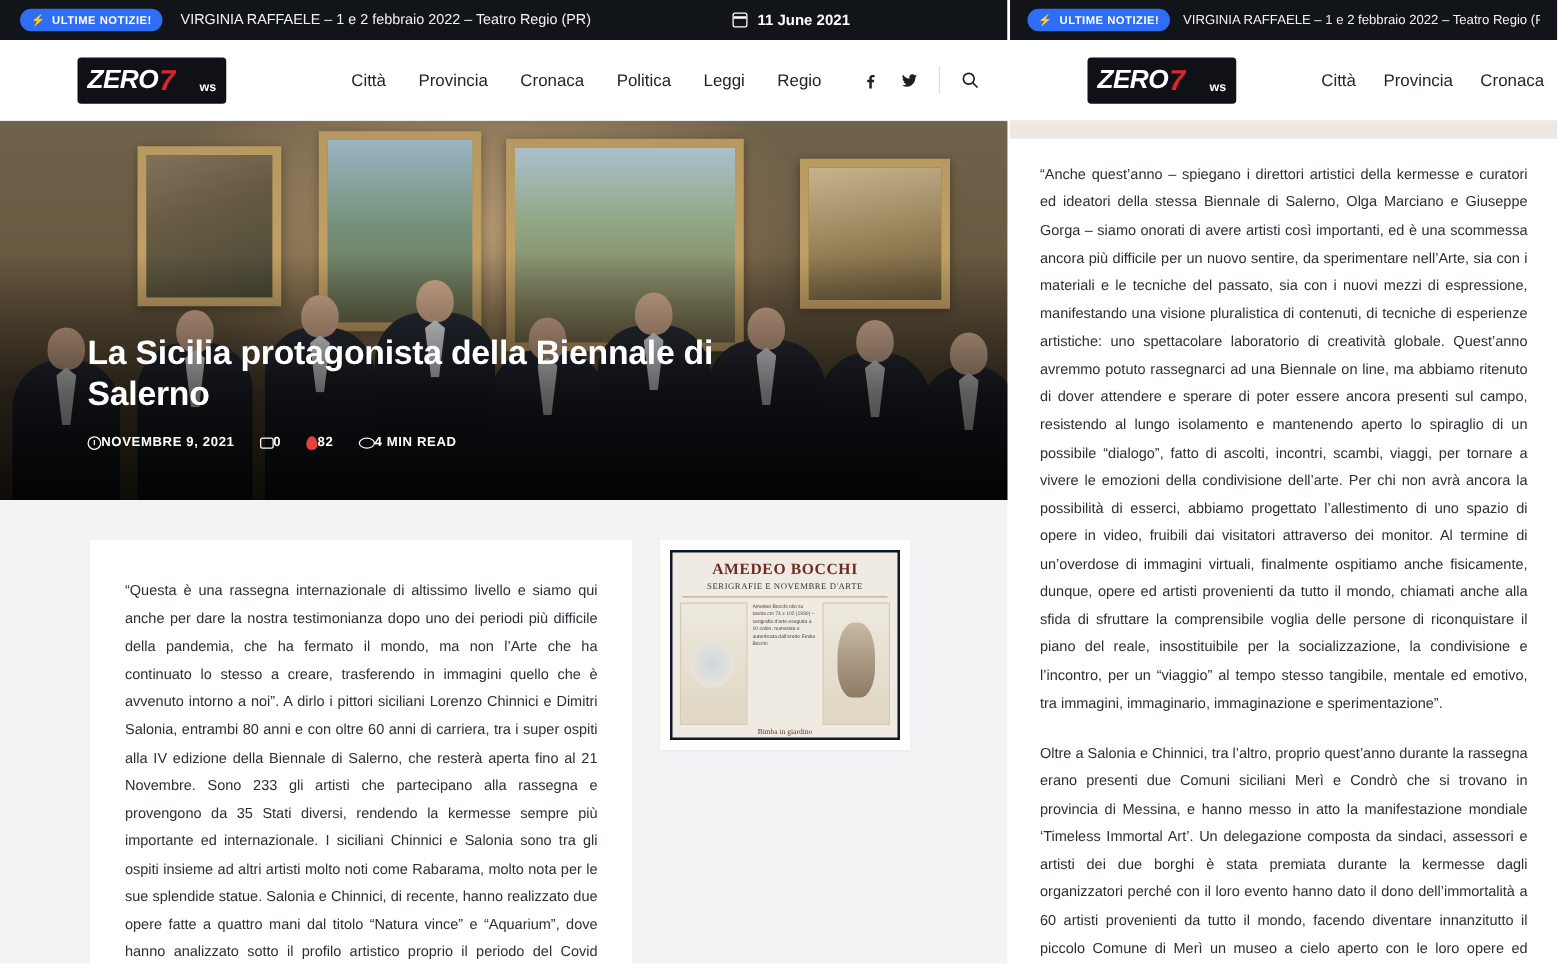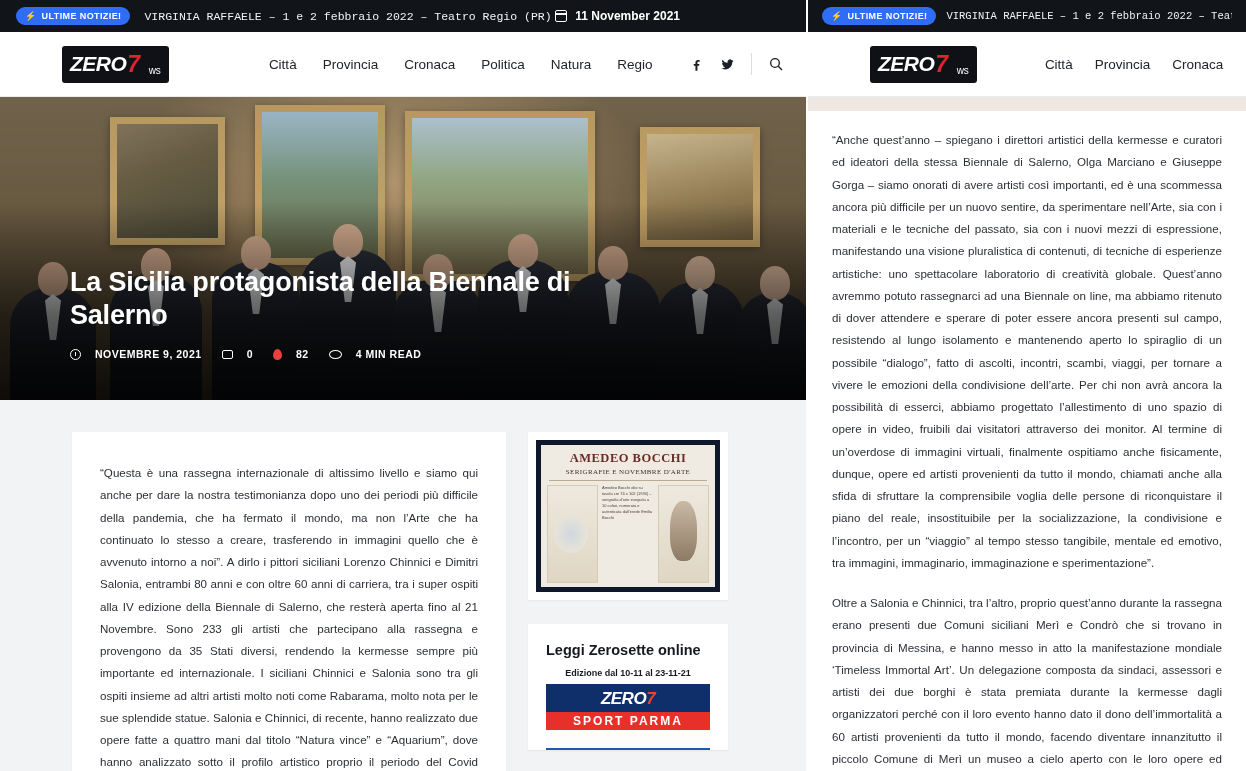--- a/index.html
+++ b/index.html
@@ -48,21 +48,20 @@
     border-radius: 11px;
     white-space: nowrap;
   }
   .badge-breaking .bolt { font-size: 9px; line-height: 1; }
   .newsbar-text {
     font-size: 11.5px;
     margin-left: 14px;
     white-space: nowrap;
     overflow: hidden;
     color: #f2f3f5;
-    font-family: Liberation Mono, monospace;
   }
   .newsbar-date {
     margin-left: auto;
     display: flex;
     align-items: center;
     gap: 8px;
     font-size: 12px;
     font-weight: bold;
     color: #ffffff;
     padding-right: 110px;
@@ -105,23 +104,23 @@
     position: relative;
   }
   .logo .seven {
     color: #e0242b;
     font-size: 23px;
     margin-left: 1px;
   }
   .logo .news {
     font-size: 10px;
     font-style: normal;
-    font-weight: normal;
+    font-weight: bold;
     color: #ffffff;
-    margin-left: 9px;
+    margin-left: 20px;
     letter-spacing: 0;
     align-self: flex-end;
     padding-bottom: 2px;
   }
   .nav {
     display: flex;
     gap: 26px;
     margin-left: 100px;
   }
   .nav a {
@@ -223,21 +222,21 @@
   .hero-meta {
     display: flex;
     align-items: center;
     gap: 20px;
     font-size: 10.5px;
     letter-spacing: .5px;
     color: #ffffff;
     font-weight: bold;
     text-transform: uppercase;
   }
-  .hero-meta .mi { display: inline-flex; align-items: center; gap: 14px; }
+  .hero-meta .mi { display: inline-flex; align-items: center; gap: 0; }
   .ic-circle {
     width: 11px; height: 11px; border-radius: 50%;
     border: 1.4px solid #ffffff;
     display: inline-block;
     position: relative;
   }
   .ic-circle::after {
     content: "";
     position: absolute; left: 4px; top: 2px;
     width: 1.2px; height: 4px; background: #fff;
@@ -287,21 +286,21 @@
     text-align: justify;
   }
   .side-col { width: 200px; display: flex; flex-direction: column; gap: 24px; }
   .ad-card {
     background: #ffffff;
     padding: 8px;
     box-shadow: 0 1px 2px rgba(0,0,0,.05);
   }
   .ad-inner {
     background: #f0ebe2;
-    border: 5px solid #0f172a;
+    border: 2px solid #0f172a;
     height: 152px;
     padding: 6px;
     position: relative;
     overflow: hidden;
   }
   .ad-title {
     font-size: 12.5px;
     font-weight: bold;
     text-align: center;
     color: #6d2b24;
@@ -450,36 +449,36 @@
   <div class="pane-left">
 
     <div class="newsbar">
       <span class="badge-breaking">
         <span class="bolt">⚡</span>
         <span>ULTIME NOTIZIE!</span>
       </span>
       <span class="newsbar-text">VIRGINIA RAFFAELE – 1 e 2 febbraio 2022 – Teatro Regio (PR)</span>
       <span class="newsbar-date">
         <span class="cal-icon"></span>
-        <span>11 November 2021</span>
+        <span>11 June 2021</span>
       </span>
     </div>
 
     <div class="header">
       <div class="logo">
         <span>ZERO</span>
         <span class="seven">7</span>
         <span class="news">ws</span>
       </div>
       <nav class="nav">
         <a href="#">Città</a>
         <a href="#">Provincia</a>
         <a href="#">Cronaca</a>
         <a href="#">Politica</a>
-        <a href="#">Natura</a>
+        <a href="#">Leggi</a>
         <a href="#">Regio</a>
       </nav>
       <div class="header-right">
         <span class="soc">
           <svg viewBox="0 0 24 24" fill="currentColor">
               <path d="M13.5 22v-8h2.7l.4-3h-3.1V9.1c0-.9.24-1.5 1.5-1.5H17V4.9c-.3-.04-1.3-.13-2.5-.13-2.5 0-4.2 1.5-4.2 4.3V11H7.6v3h2.7v8h3.2z"></path>
             </svg>
         </span>
         <span class="soc">
           <svg viewBox="0 0 24 24" fill="currentColor">
@@ -579,31 +578,20 @@
               <div class="ad-rule"></div>
               <div class="ad-body">
                 <div class="ad-img left"></div>
                 <div class="ad-txt">Amedeo Bocchi olio su tavola cm 74 x 102 (1930) – serigrafia d’arte eseguita a 10 colori, numerata e autenticata dall’erede Emilia Bocchi</div>
                 <div class="ad-img right"></div>
               </div>
               <div class="ad-label">Bimba in giardino</div>
             </div>
           </div>
 
-          <div class="widget-card">
-            <h3 class="widget-title">Leggi Zerosette online</h3>
-            <div class="widget-sub">Edizione dal 10-11 al 23-11-21</div>
-            <div class="paper-thumb">
-              <div class="paper-masthead">
-                <span>ZERO</span><span class="r">7</span>
-              </div>
-              <div class="paper-sub">SPORT PARMA</div>
-              <div class="paper-body"></div>
-            </div>
-          </div>
 
         </div>
       </div>
     </div>
   </div>
 
   <div class="pane-right">
 
     <div class="r-newsbar">
       <span class="badge-breaking">

